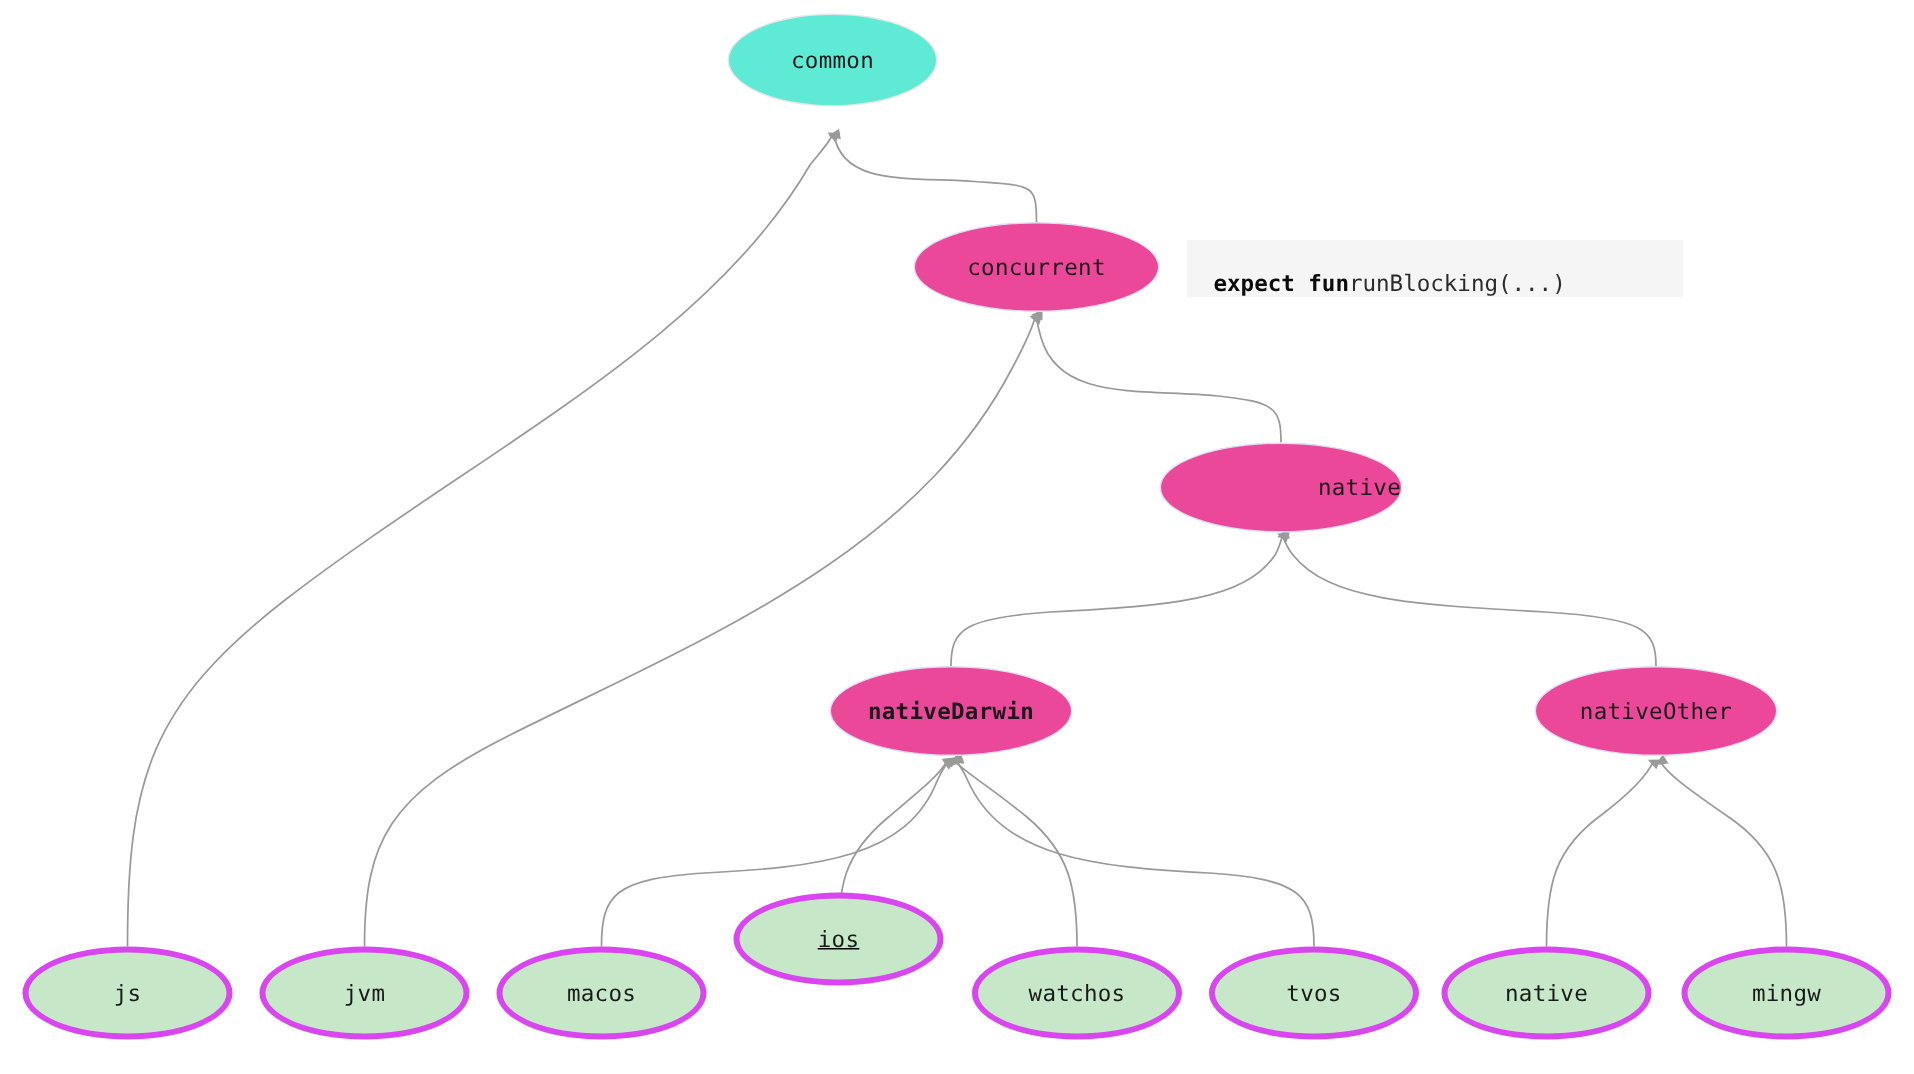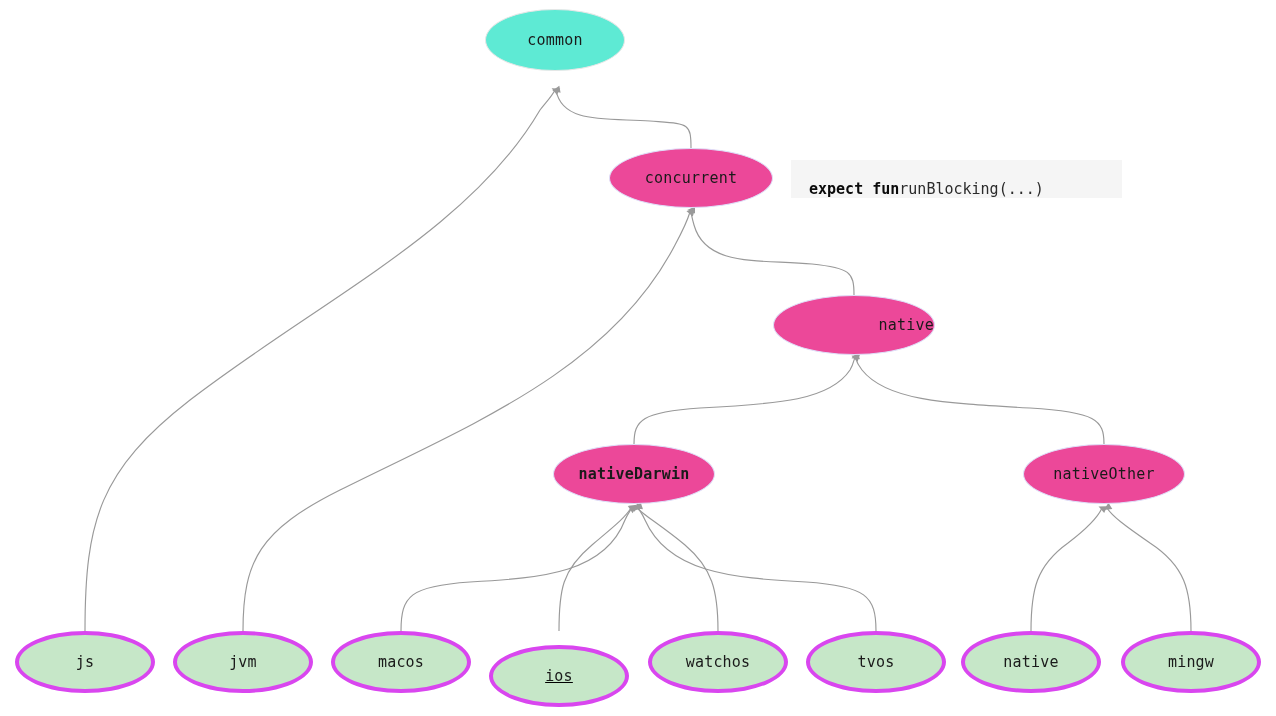--- a/index.html
+++ b/index.html
@@ -124,21 +124,21 @@
       </div>
       <div class="node leaf" style="left: 15px; top: 631px; width: 140px; height: 62px;">
         <span class="node-label">js</span>
       </div>
       <div class="node leaf" style="left: 173px; top: 631px; width: 140px; height: 62px; justify-content: center;">
         <span class="node-label">jvm</span>
       </div>
       <div class="node leaf" style="left: 331px; top: 631px; width: 140px; height: 62px;">
         <span class="node-label">macos</span>
       </div>
-      <div class="node leaf" style="left: 489px; top: 645px; width: 140px; height: 62px; text-decoration: underline;">
+      <div class="node leaf" style="left: 489px; top: 595px; width: 140px; height: 62px; text-decoration: underline;">
         <span class="node-label">ios</span>
       </div>
       <div class="node leaf" style="left: 648px; top: 631px; width: 140px; height: 62px;">
         <span class="node-label">watchos</span>
       </div>
       <div class="node leaf" style="left: 806px; top: 631px; width: 140px; height: 62px;">
         <span class="node-label">tvos</span>
       </div>
       <div class="node leaf" style="left: 961px; top: 631px; width: 140px; height: 62px;">
         <span class="node-label">native</span>

